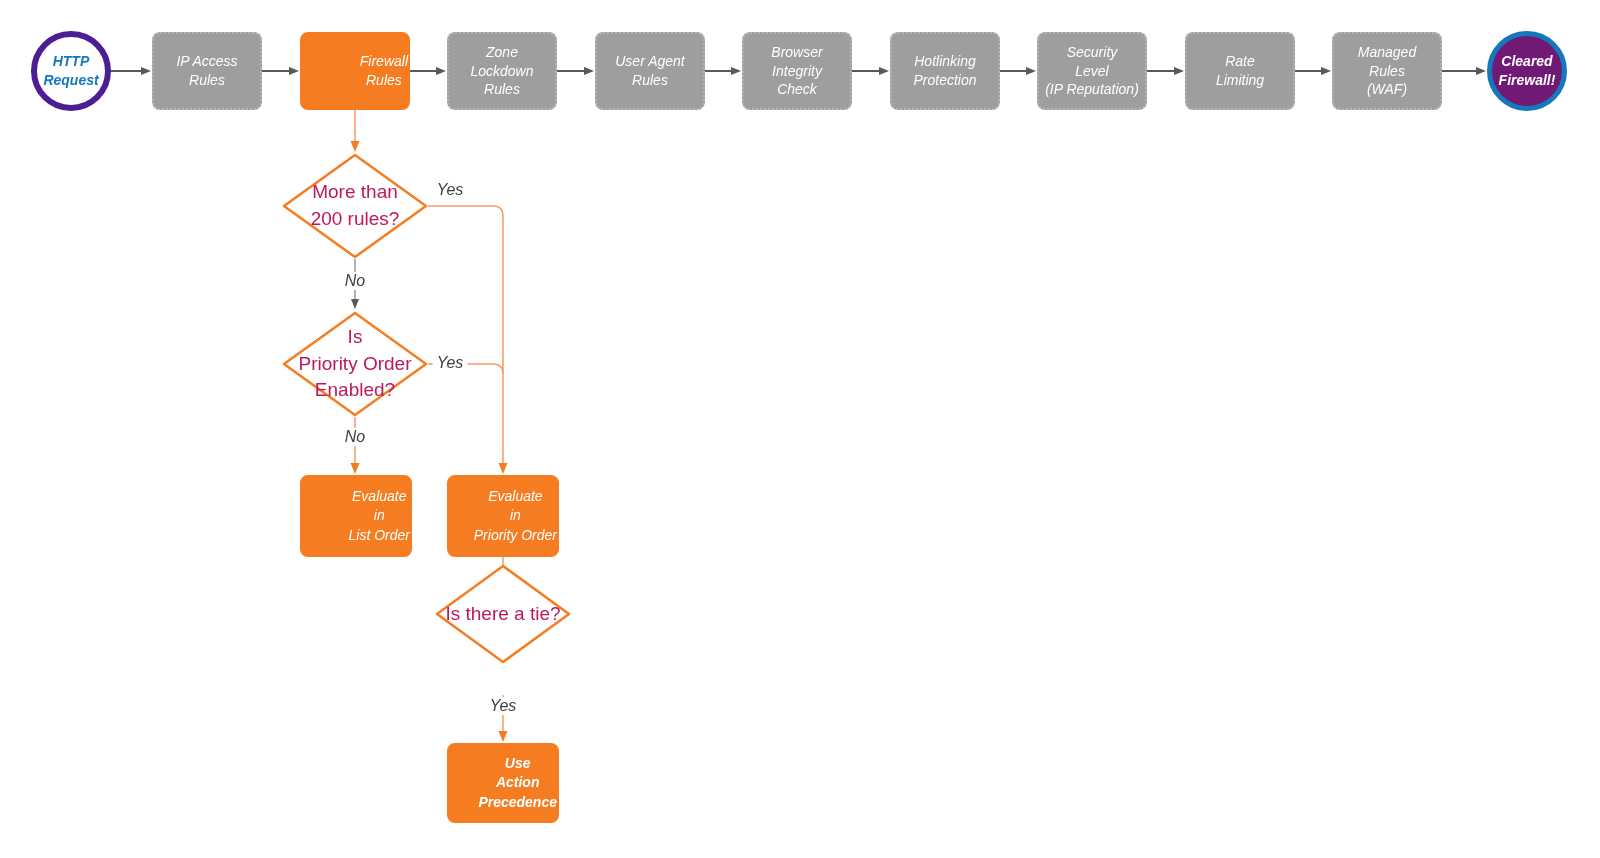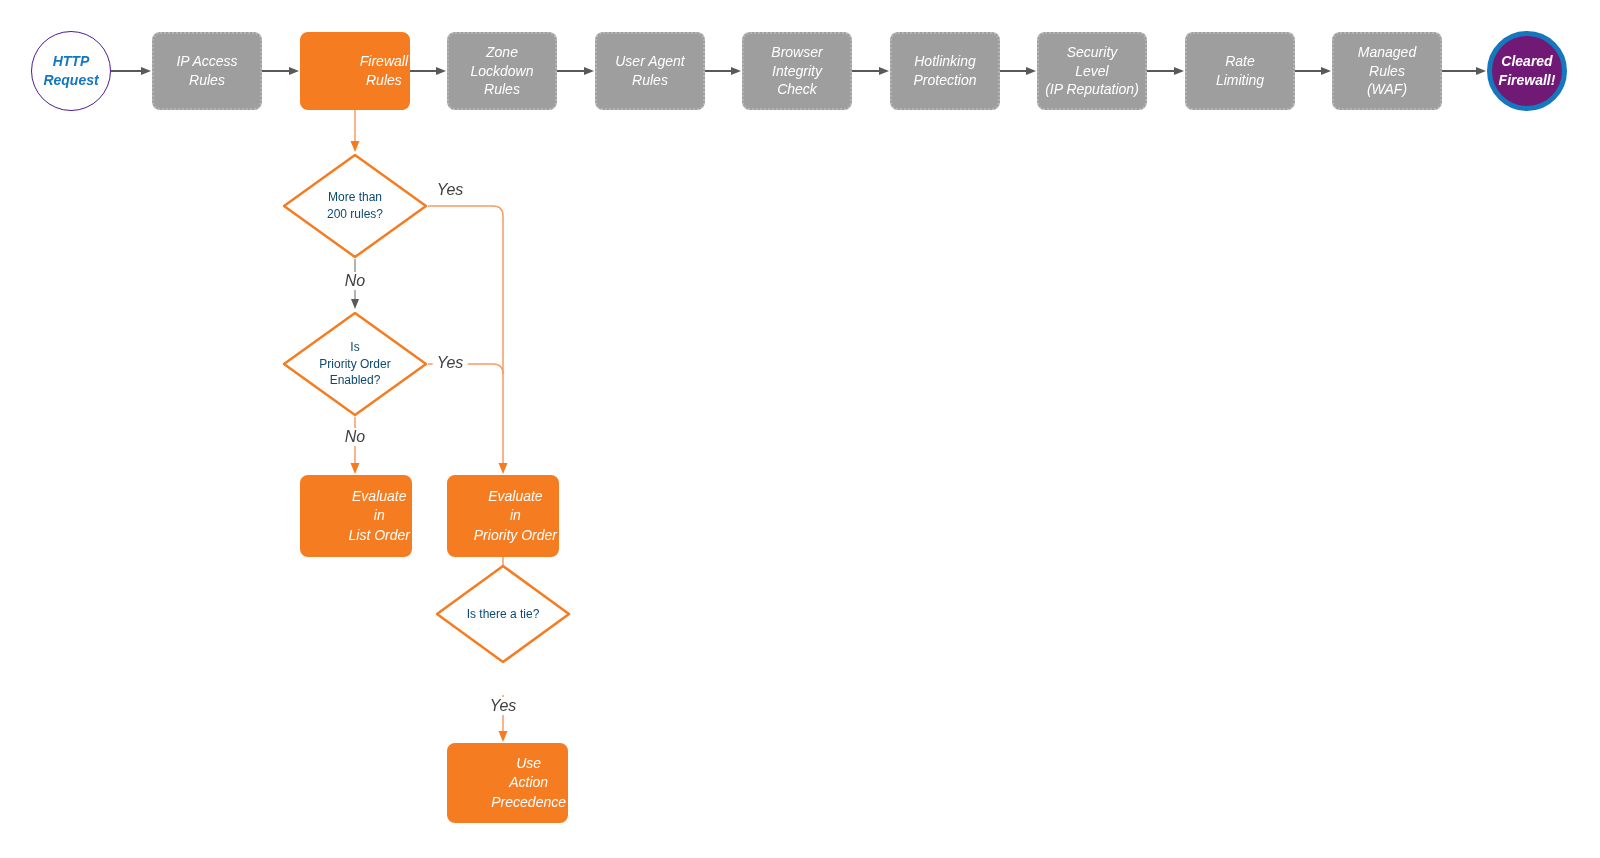--- a/index.html
+++ b/index.html
@@ -58,40 +58,40 @@
     height: 80px;
     top: 31px;
     border-radius: 50%;
     font-style: italic;
     font-weight: bold;
     font-size: 14px;
     line-height: 1.35;
   }
   .circle.start {
     background: #ffffff;
-    border: 1px solid #4c1d95;
+    border: 6px solid #4c1d95;
     color: #1578be;
   }
   .circle.end {
     background: #701a75;
     border: 5px solid #1578be;
     color: #ffffff;
   }
   .diamond { position: absolute; }
   .diamond svg { position: absolute; left: 0; top: 0; }
   .diamond .dlabel {
     position: absolute;
     left: 0; top: 0; right: 0; bottom: 0;
     display: flex;
     align-items: center;
     justify-content: center;
     text-align: center;
-    font-size: 12px;
+    font-size: 19px;
     line-height: 1.4;
-    color: #0c4a6e;
+    color: #be185d;
     white-space: pre-line;
   }
   .edge-label {
     position: absolute;
     transform: translate(-50%, -50%);
     background: #ffffff;
     padding: 0 4px;
     font-style: italic;
     font-size: 16px;
     color: #404040;
@@ -217,21 +217,21 @@
   <div class="node action" style="left:300px; top:475px; width:112px; height:82px;">
     <span class="lbl">Evaluate
 in
 List Order</span>
   </div>
   <div class="node action" style="left:447px; top:475px; width:112px; height:82px;">
     <span class="lbl">Evaluate
 in
 Priority Order</span>
   </div>
-  <div class="node action" style="left:447px; top:743px; width:121px; height:80px;">
+  <div class="node action" style="left:447px; top:743px; width:112px; height:80px;font-weight:bold;">
     <span class="lbl">Use
 Action
 Precedence</span>
   </div>
 
   <span class="edge-label" style="left:450px; top:190px;">Yes</span>
   <span class="edge-label" style="left:355px; top:281px;">No</span>
   <span class="edge-label" style="left:450px; top:363px;">Yes</span>
   <span class="edge-label" style="left:355px; top:437px;">No</span>
   <span class="edge-label" style="left:503px; top:706px;">Yes</span>

